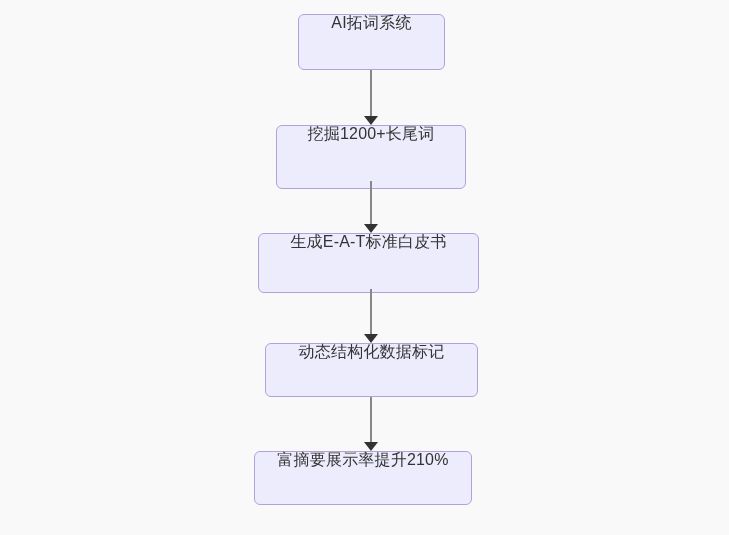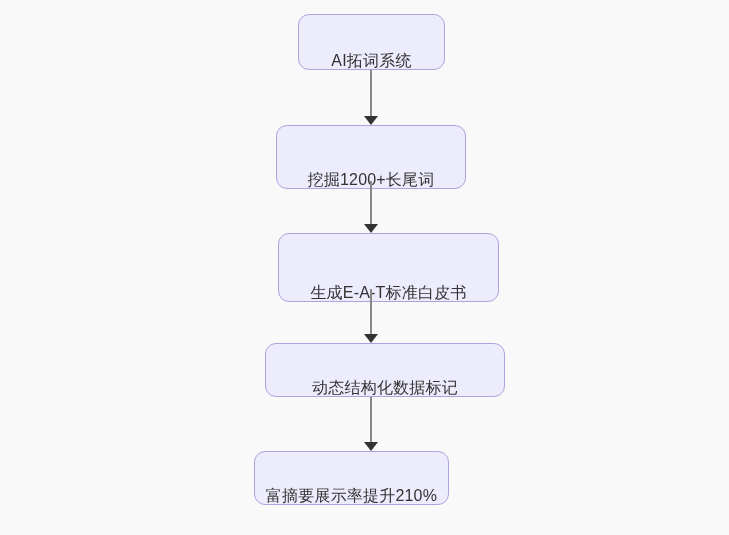--- a/index.html
+++ b/index.html
@@ -17,23 +17,23 @@
     position: relative;
     width: 729px;
     height: 535px;
     background: #f9f9f9;
   }
   .node {
     position: absolute;
     box-sizing: border-box;
     background: #ececfc;
     border: 1.5px solid #b3a1dd;
-    border-radius: 11px;
+    border-radius: 6px;
     display: flex;
-    align-items: flex-end;
+    align-items: flex-start;
     justify-content: center;
     color: #333333;
     font-size: 16px;
     line-height: 1;
     letter-spacing: 0.2px;
     white-space: nowrap;
   }
   .node-label {
     display: block;
   }
@@ -75,35 +75,35 @@
 
   <div class="node" style="left:276px; top:125px; width:190px; height:64px;">
     <span class="node-label">挖掘1200+长尾词</span>
   </div>
 
   <div class="connector" style="left:359px; top:181px; height:52px;">
     <div class="stem" style="height:43px;"></div>
     <div class="arrowhead" style="top:43px;"></div>
   </div>
 
-  <div class="node" style="left:278px; top:233px; width:221px; height:69px;">
+  <div class="node" style="left:258px; top:233px; width:221px; height:60px;">
     <span class="node-label">生成E-A-T标准白皮书</span>
   </div>
 
   <div class="connector" style="left:359px; top:289px; height:54px;">
     <div class="stem" style="height:45px;"></div>
     <div class="arrowhead" style="top:45px;"></div>
   </div>
 
-  <div class="node" style="left:265px; top:343px; width:240px; height:54px;">
+  <div class="node" style="left:265px; top:343px; width:213px; height:54px;">
     <span class="node-label">动态结构化数据标记</span>
   </div>
 
   <div class="connector" style="left:359px; top:397px; height:54px;">
     <div class="stem" style="height:45px;"></div>
     <div class="arrowhead" style="top:45px;"></div>
   </div>
 
-  <div class="node" style="left:254px; top:451px; width:195px; height:54px;">
+  <div class="node" style="left:254px; top:451px; width:218px; height:54px;">
     <span class="node-label">富摘要展示率提升210%</span>
   </div>
 
 </div>
 
 </body></html>

